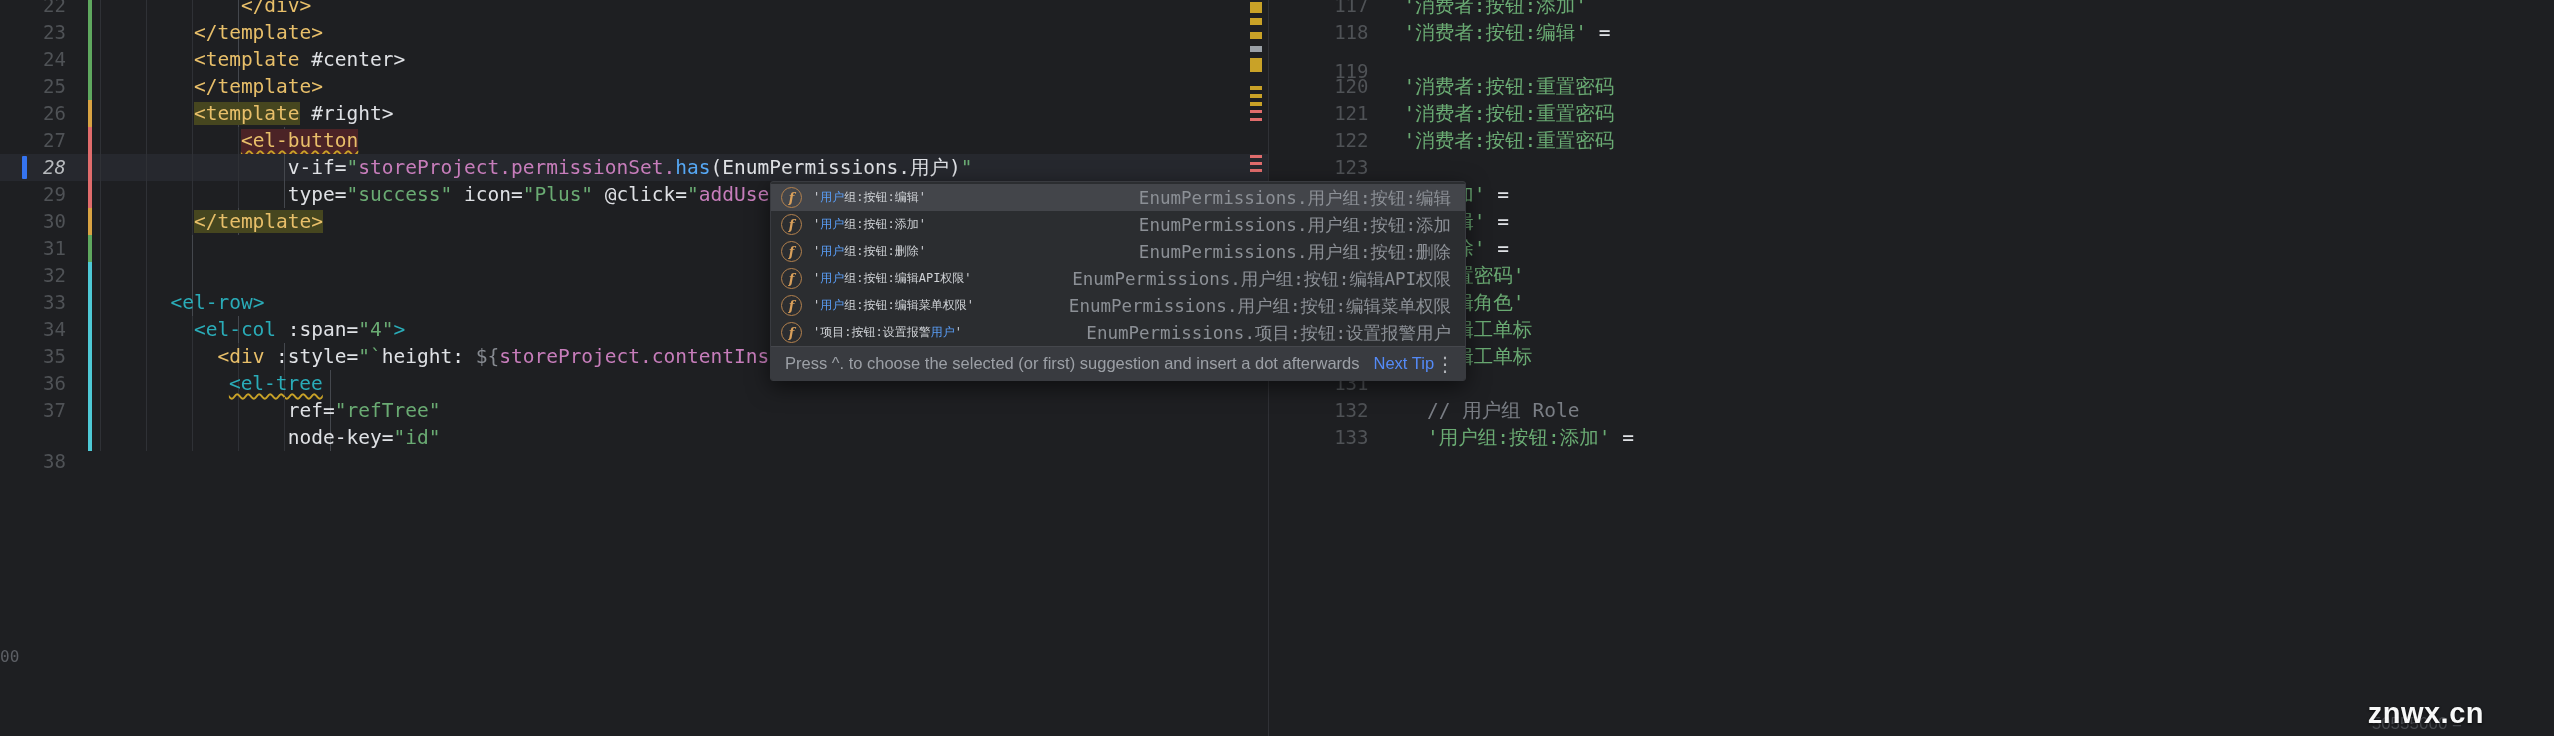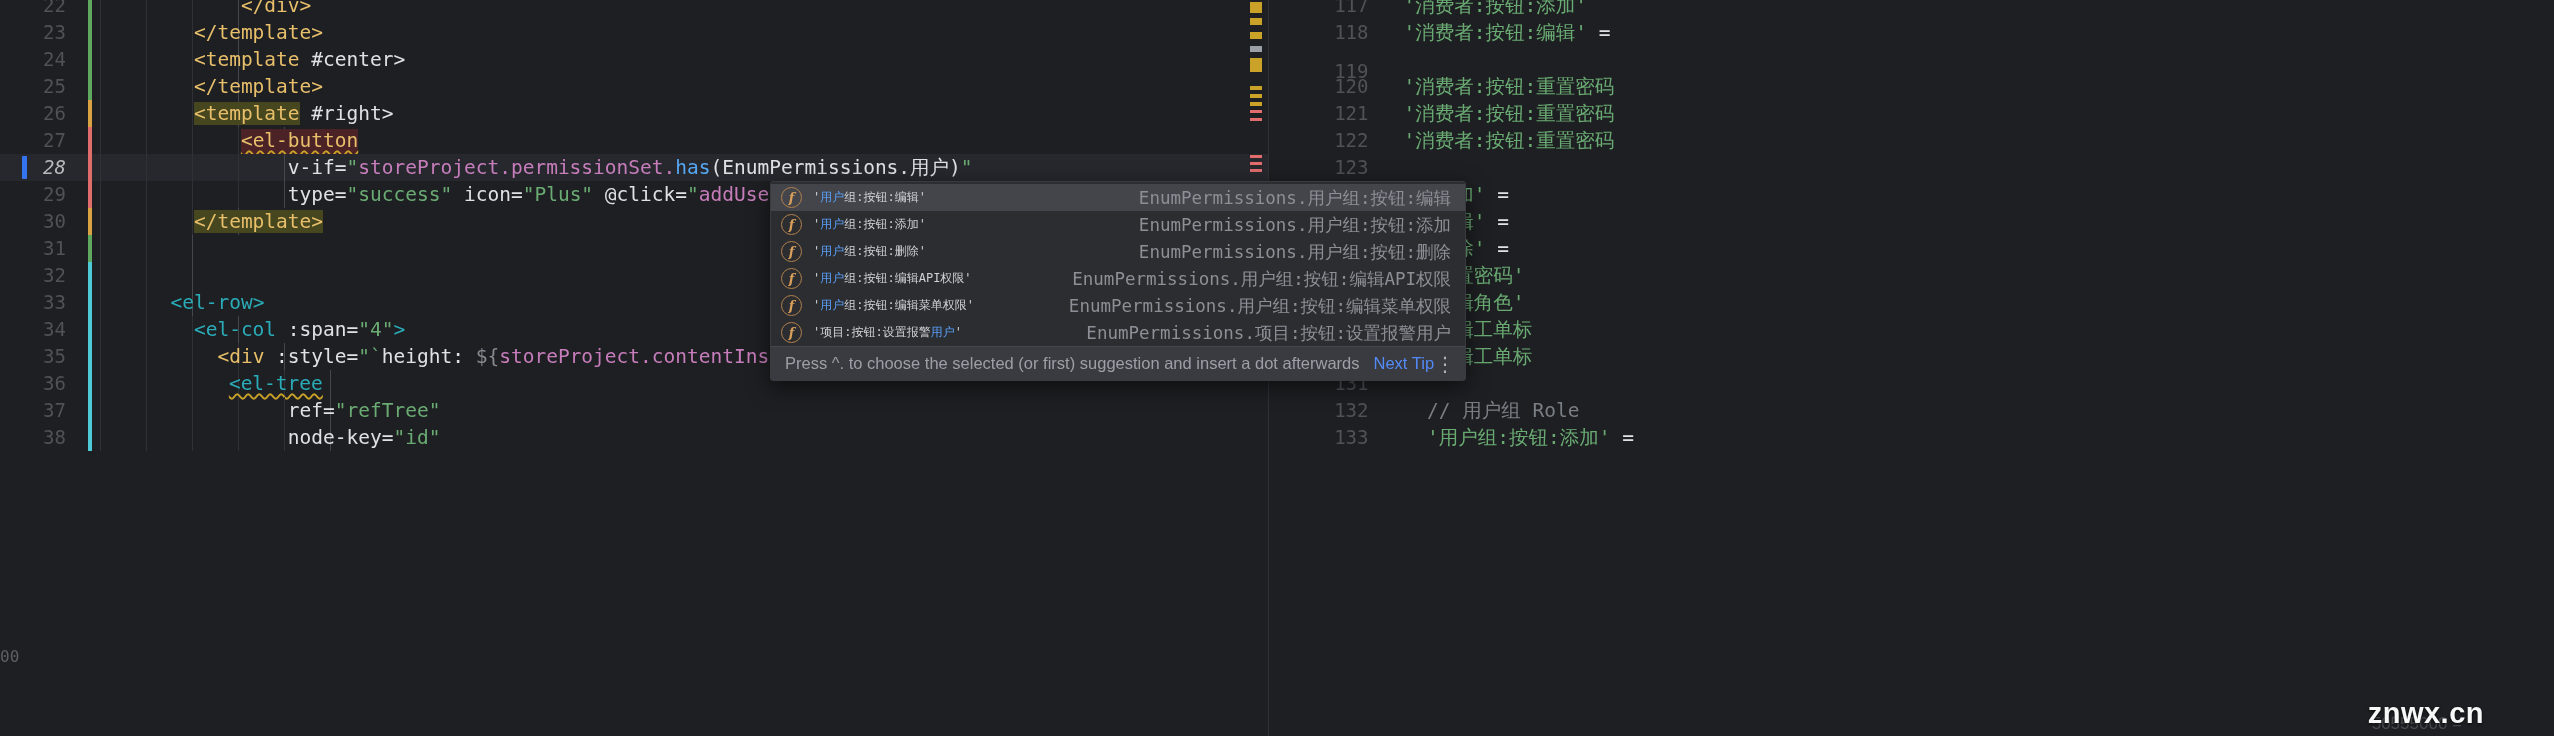--- a/index.html
+++ b/index.html
@@ -263,21 +263,21 @@
         <div class="cline" style="top: 370px;"><div class="txt" style="left: 88px;"><span class="t-plain">            </span><span class="t-teal squig">&lt;el-tree</span></div></div>
         <div class="lineno" style="top: 397px; width: 66px; left: 0px;">37</div>
         <div class="vcs cyan" style="top: 397px; height: 27px; left: 88px;"></div>
         <div class="iguide" style="left: 100px; top: 397px; height: 27px;"></div>
         <div class="iguide" style="left: 146px; top: 397px; height: 27px;"></div>
         <div class="iguide" style="left: 192px; top: 397px; height: 27px;"></div>
         <div class="iguide" style="left: 238px; top: 397px; height: 27px;"></div>
         <div class="iguide" style="left: 284px; top: 397px; height: 27px;"></div>
         <div class="iguide strong" style="left: 330px; top: 397px; height: 27px;"></div>
         <div class="cline" style="top: 397px;"><div class="txt" style="left: 100px;"><span class="t-plain">                </span><span class="t-white">ref=</span><span class="t-green">"refTree"</span></div></div>
-        <div class="lineno" style="top: 424px; width: 66px; left: 0px;">38</div>
+        <div class="lineno" style="top: 448px; width: 66px; left: 0px;">38</div>
         <div class="vcs cyan" style="top: 424px; height: 27px; left: 88px;"></div>
         <div class="iguide" style="left: 100px; top: 424px; height: 27px;"></div>
         <div class="iguide" style="left: 146px; top: 424px; height: 27px;"></div>
         <div class="iguide" style="left: 192px; top: 424px; height: 27px;"></div>
         <div class="iguide" style="left: 238px; top: 424px; height: 27px;"></div>
         <div class="iguide" style="left: 284px; top: 424px; height: 27px;"></div>
         <div class="iguide strong" style="left: 330px; top: 424px; height: 27px;"></div>
         <div class="cline" style="top: 424px;"><div class="txt" style="left: 100px;"><span class="t-plain">                </span><span class="t-white">node-key=</span><span class="t-green">"id"</span></div></div>
       </div>
     <div class="stripe" id="left-stripe">

